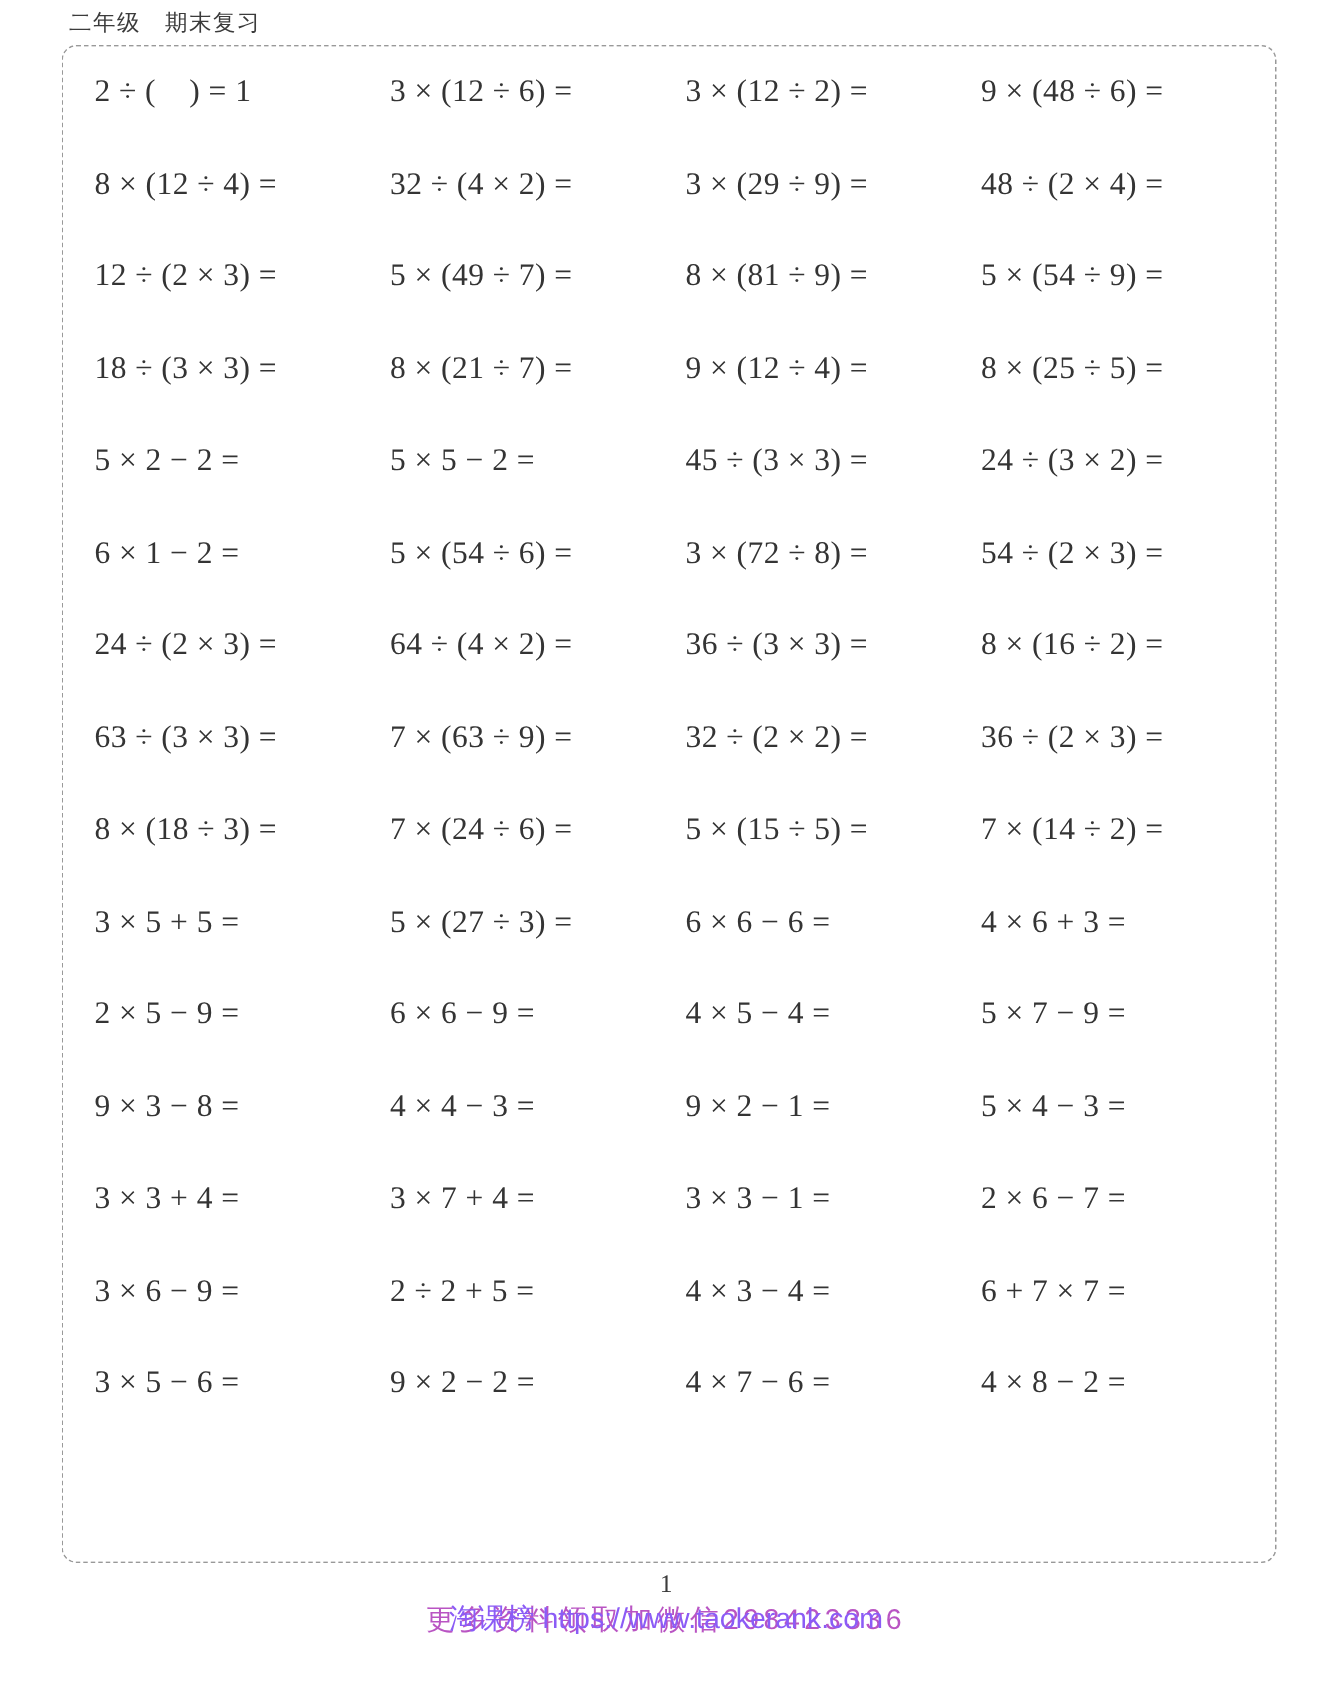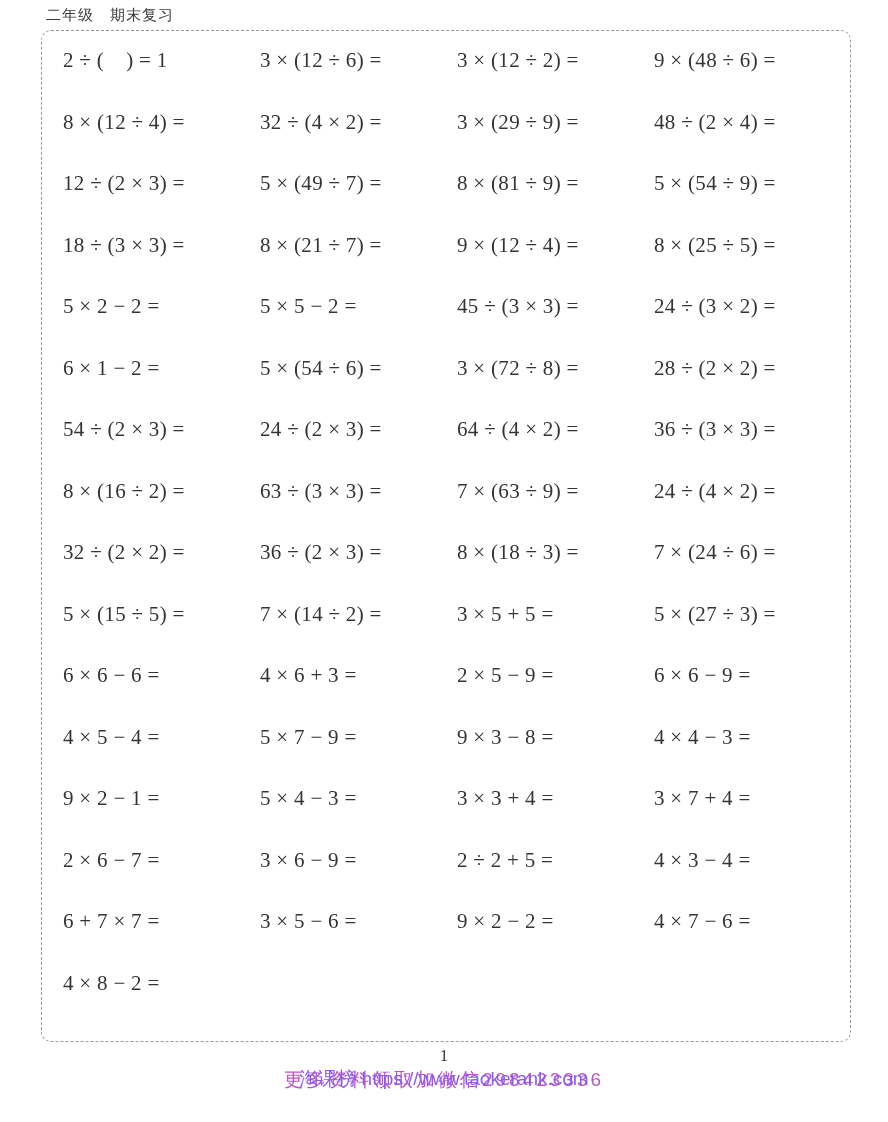--- a/index.html
+++ b/index.html
@@ -73,49 +73,48 @@
     <div class="cell">8 × (21 ÷ 7) =</div>
     <div class="cell">9 × (12 ÷ 4) =</div>
     <div class="cell">8 × (25 ÷ 5) =</div>
     <div class="cell">5 × 2 − 2 =</div>
     <div class="cell">5 × 5 − 2 =</div>
     <div class="cell">45 ÷ (3 × 3) =</div>
     <div class="cell">24 ÷ (3 × 2) =</div>
     <div class="cell">6 × 1 − 2 =</div>
     <div class="cell">5 × (54 ÷ 6) =</div>
     <div class="cell">3 × (72 ÷ 8) =</div>
-    <div class="cell">28 ÷ (2 × 2) =</div>
     <div class="cell">54 ÷ (2 × 3) =</div>
     <div class="cell">24 ÷ (2 × 3) =</div>
     <div class="cell">64 ÷ (4 × 2) =</div>
     <div class="cell">36 ÷ (3 × 3) =</div>
     <div class="cell">8 × (16 ÷ 2) =</div>
     <div class="cell">63 ÷ (3 × 3) =</div>
     <div class="cell">7 × (63 ÷ 9) =</div>
-    <div class="cell">24 ÷ (4 × 2) =</div>
     <div class="cell">32 ÷ (2 × 2) =</div>
     <div class="cell">36 ÷ (2 × 3) =</div>
     <div class="cell">8 × (18 ÷ 3) =</div>
     <div class="cell">7 × (24 ÷ 6) =</div>
     <div class="cell">5 × (15 ÷ 5) =</div>
     <div class="cell">7 × (14 ÷ 2) =</div>
     <div class="cell">3 × 5 + 5 =</div>
     <div class="cell">5 × (27 ÷ 3) =</div>
     <div class="cell">6 × 6 − 6 =</div>
     <div class="cell">4 × 6 + 3 =</div>
     <div class="cell">2 × 5 − 9 =</div>
     <div class="cell">6 × 6 − 9 =</div>
     <div class="cell">4 × 5 − 4 =</div>
     <div class="cell">5 × 7 − 9 =</div>
     <div class="cell">9 × 3 − 8 =</div>
     <div class="cell">4 × 4 − 3 =</div>
     <div class="cell">9 × 2 − 1 =</div>
     <div class="cell">5 × 4 − 3 =</div>
     <div class="cell">3 × 3 + 4 =</div>
     <div class="cell">3 × 7 + 4 =</div>
+    <div class="cell">3 × 3 − 1 =</div>
     <div class="cell">2 × 6 − 7 =</div>
     <div class="cell">3 × 6 − 9 =</div>
     <div class="cell">2 ÷ 2 + 5 =</div>
     <div class="cell">4 × 3 − 4 =</div>
     <div class="cell">6 + 7 × 7 =</div>
     <div class="cell">3 × 5 − 6 =</div>
     <div class="cell">9 × 2 − 2 =</div>
     <div class="cell">4 × 7 − 6 =</div>
     <div class="cell">4 × 8 − 2 =</div>
   </div>

